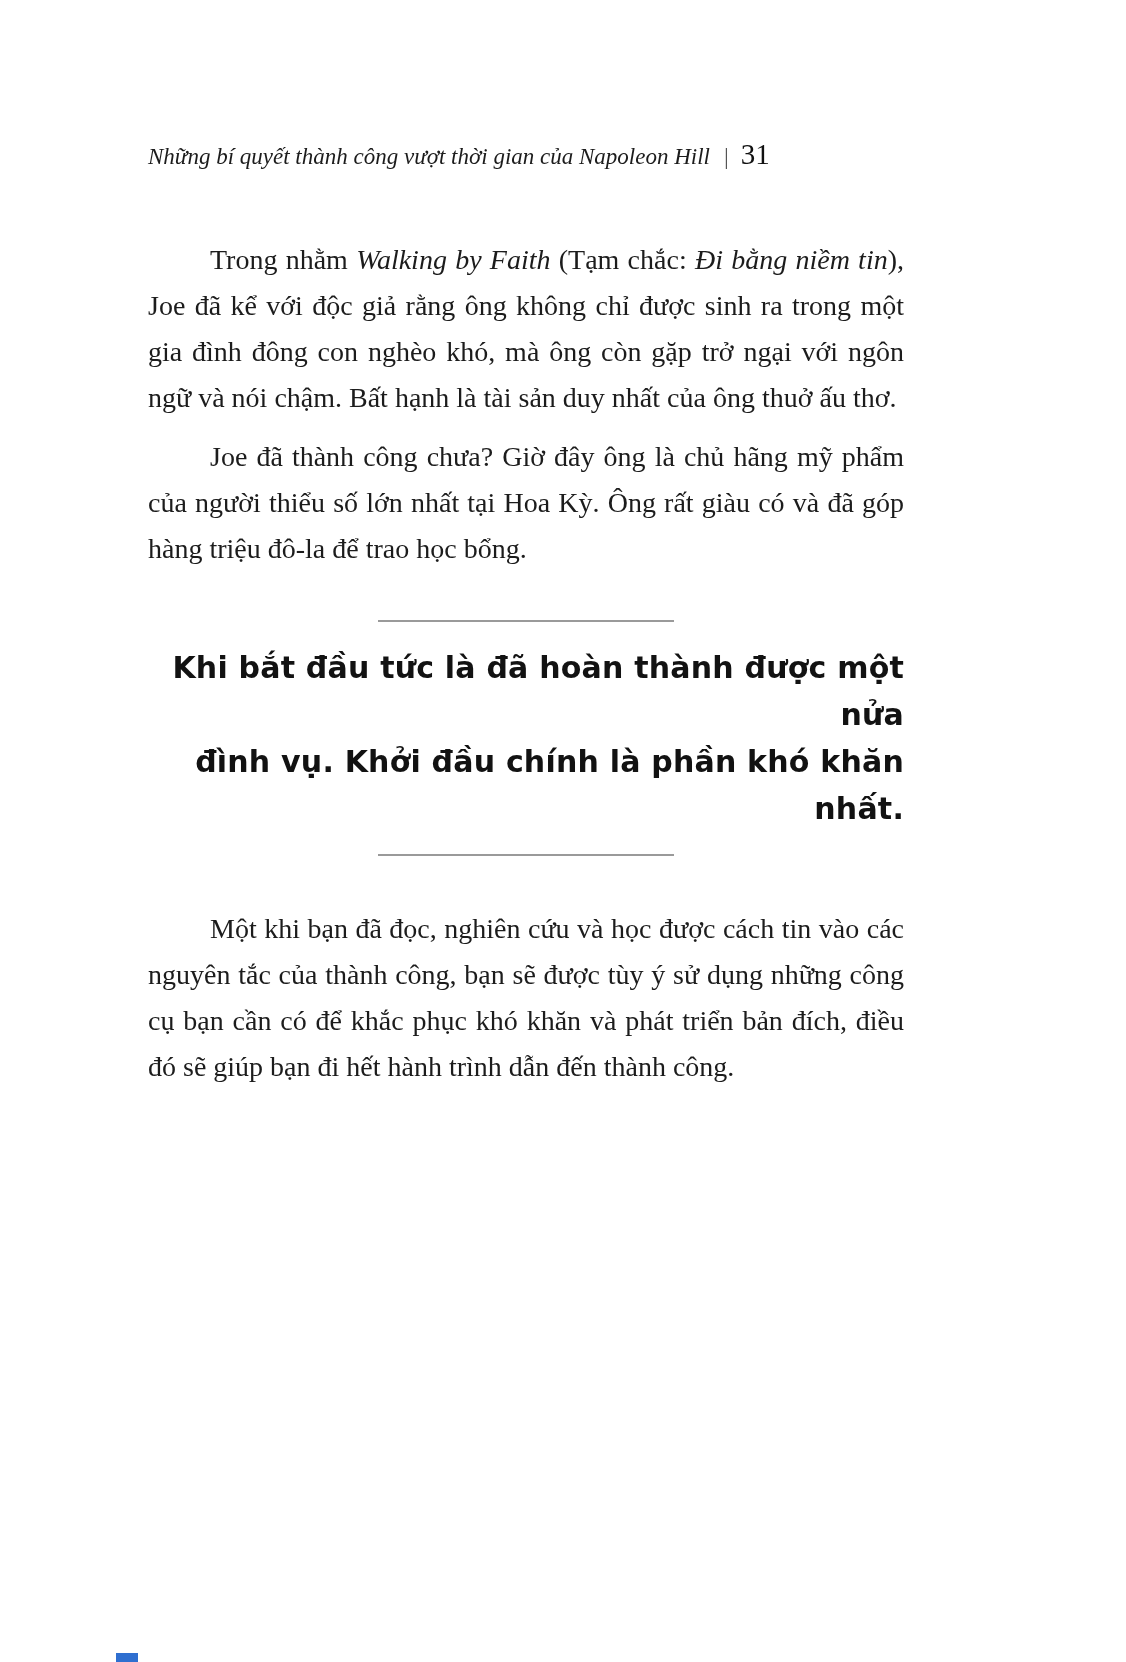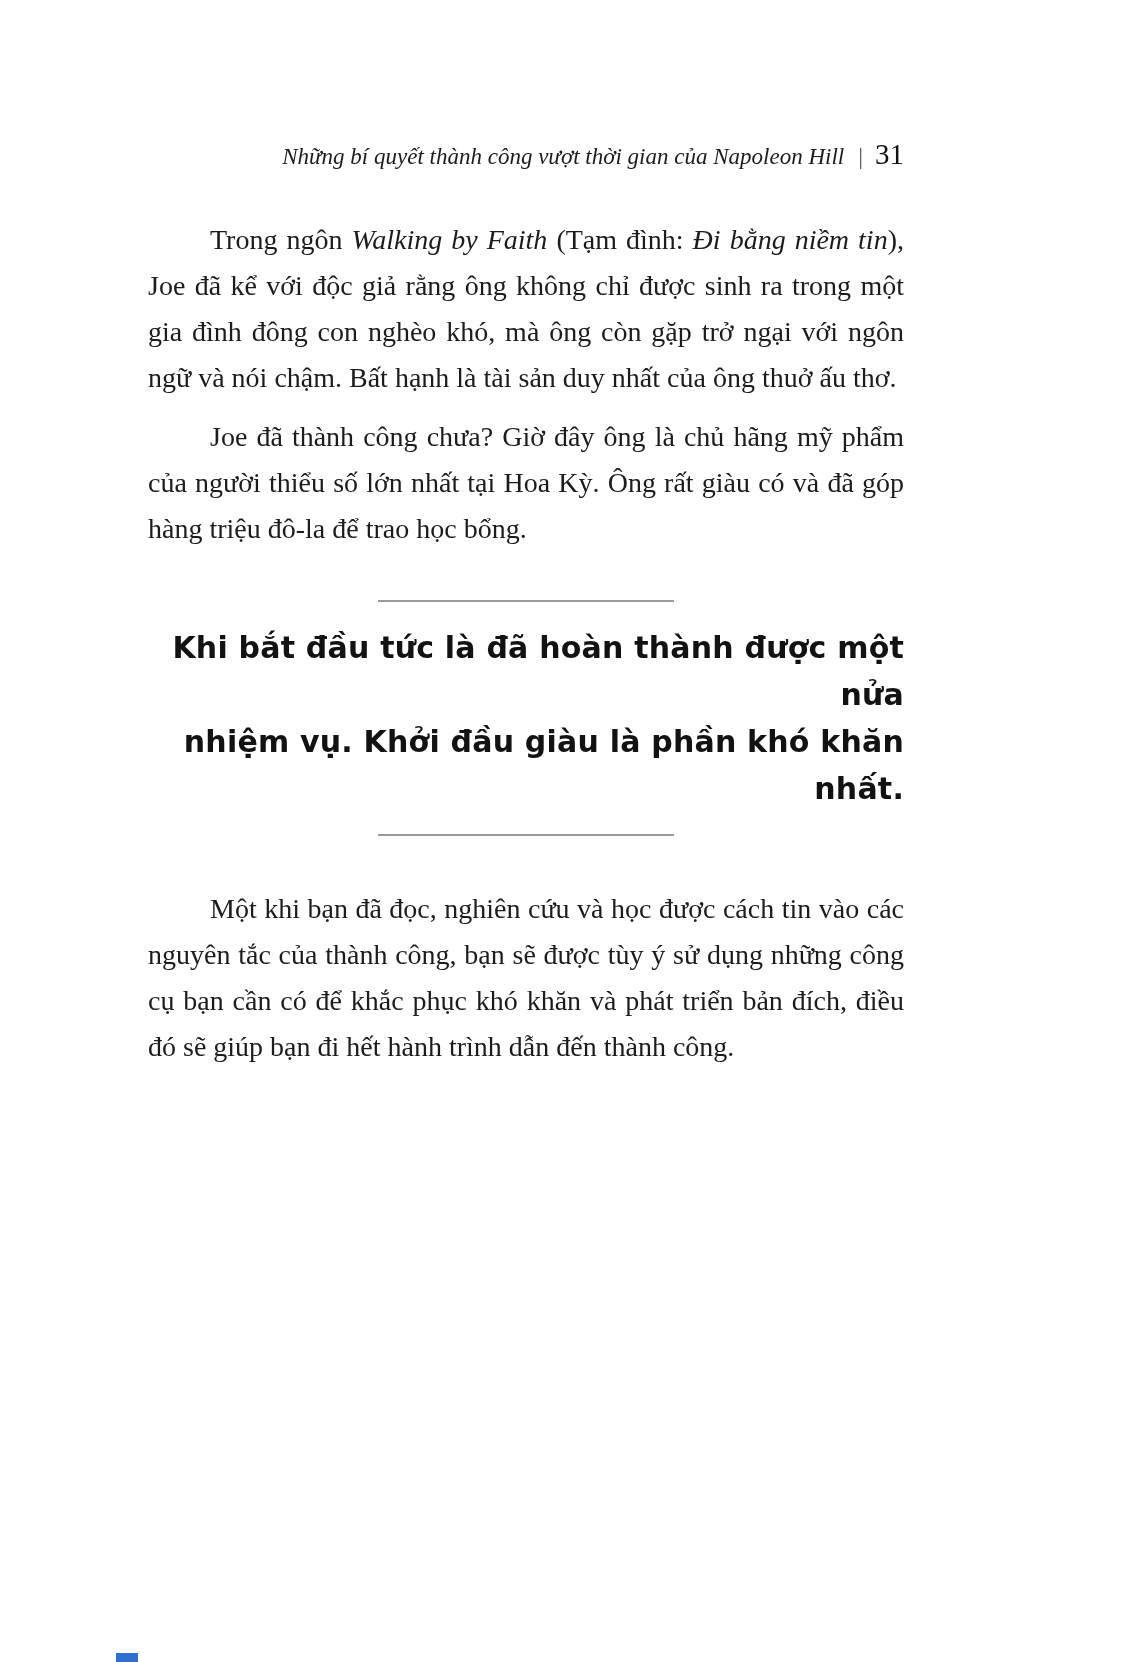--- a/index.html
+++ b/index.html
@@ -11,25 +11,25 @@
     overflow: hidden;
     font-family: "Liberation Serif", serif;
     color: #1c1c1c;
   }
   .page {
     position: absolute;
     inset: 0;
     padding: 138px 222px 0 148px;
   }
   .running-header {
-    text-align: right;
+    text-align: left;
     font-size: 23px;
     font-style: italic;
     white-space: nowrap;
-    margin-bottom: 46px;
+    margin-bottom: 66px;
     color: #1c1c1c;
   }
   .header-sep {
     font-style: normal;
     font-weight: 300;
     color: #555;
     margin: 0 12px 0 14px;
     font-size: 24px;
   }
   .header-page {
@@ -77,30 +77,30 @@
 </style>
 </head>
 <body>
 
 <div class="page">
 
   <div class="running-header">
     <span class="header-title">Những bí quyết thành công vượt thời gian của Napoleon Hill</span><span class="header-sep">|</span><span class="header-page">31</span>
   </div>
 
-  <p class="para"><span>Trong ngôn </span><span class="it">Walking by Faith</span><span> (Tạm đình: </span><span class="it">Đi bằng niềm tin</span><span>), Joe đã kể với độc giả rằng ông không chỉ được sinh ra trong một gia đình đông con nghèo khó, mà ông còn gặp trở ngại với ngôn ngữ và nói chậm. Bất hạnh là tài sản duy nhất của ông thuở ấu thơ.</span></p>
+  <p class="para"><span>Trong nhằm </span><span class="it">Walking by Faith</span><span> (Tạm chắc: </span><span class="it">Đi bằng niềm tin</span><span>), Joe đã kể với độc giả rằng ông không chỉ được sinh ra trong một gia đình đông con nghèo khó, mà ông còn gặp trở ngại với ngôn ngữ và nói chậm. Bất hạnh là tài sản duy nhất của ông thuở ấu thơ.</span></p>
 
 
   <p class="para"><span>Joe đã thành công chưa? Giờ đây ông là chủ hãng mỹ phẩm của người thiểu số lớn nhất tại Hoa Kỳ. Ông rất giàu có và đã góp hàng triệu đô-la để trao học bổng.</span></p>
 
 
   <div class="quote-block">
     <hr class="rule">
     <div class="quote-line first">Khi bắt đầu tức là đã hoàn thành được một nửa</div>
-    <div class="quote-line last">nhiệm vụ. Khởi đầu giàu là phần khó khăn nhất.</div>
+    <div class="quote-line last">đình vụ. Khởi đầu chính là phần khó khăn nhất.</div>
     <hr class="rule">
   </div>
 
   <p class="para"><span>Một khi bạn đã đọc, nghiên cứu và học được cách tin vào các nguyên tắc của thành công, bạn sẽ được tùy ý sử dụng những công cụ bạn cần có để khắc phục khó khăn và phát triển bản đích, điều đó sẽ giúp bạn đi hết hành trình dẫn đến thành công.</span></p>
 
 </div>
 
 <div class="bottom-mark"></div>
 
 </body></html>

